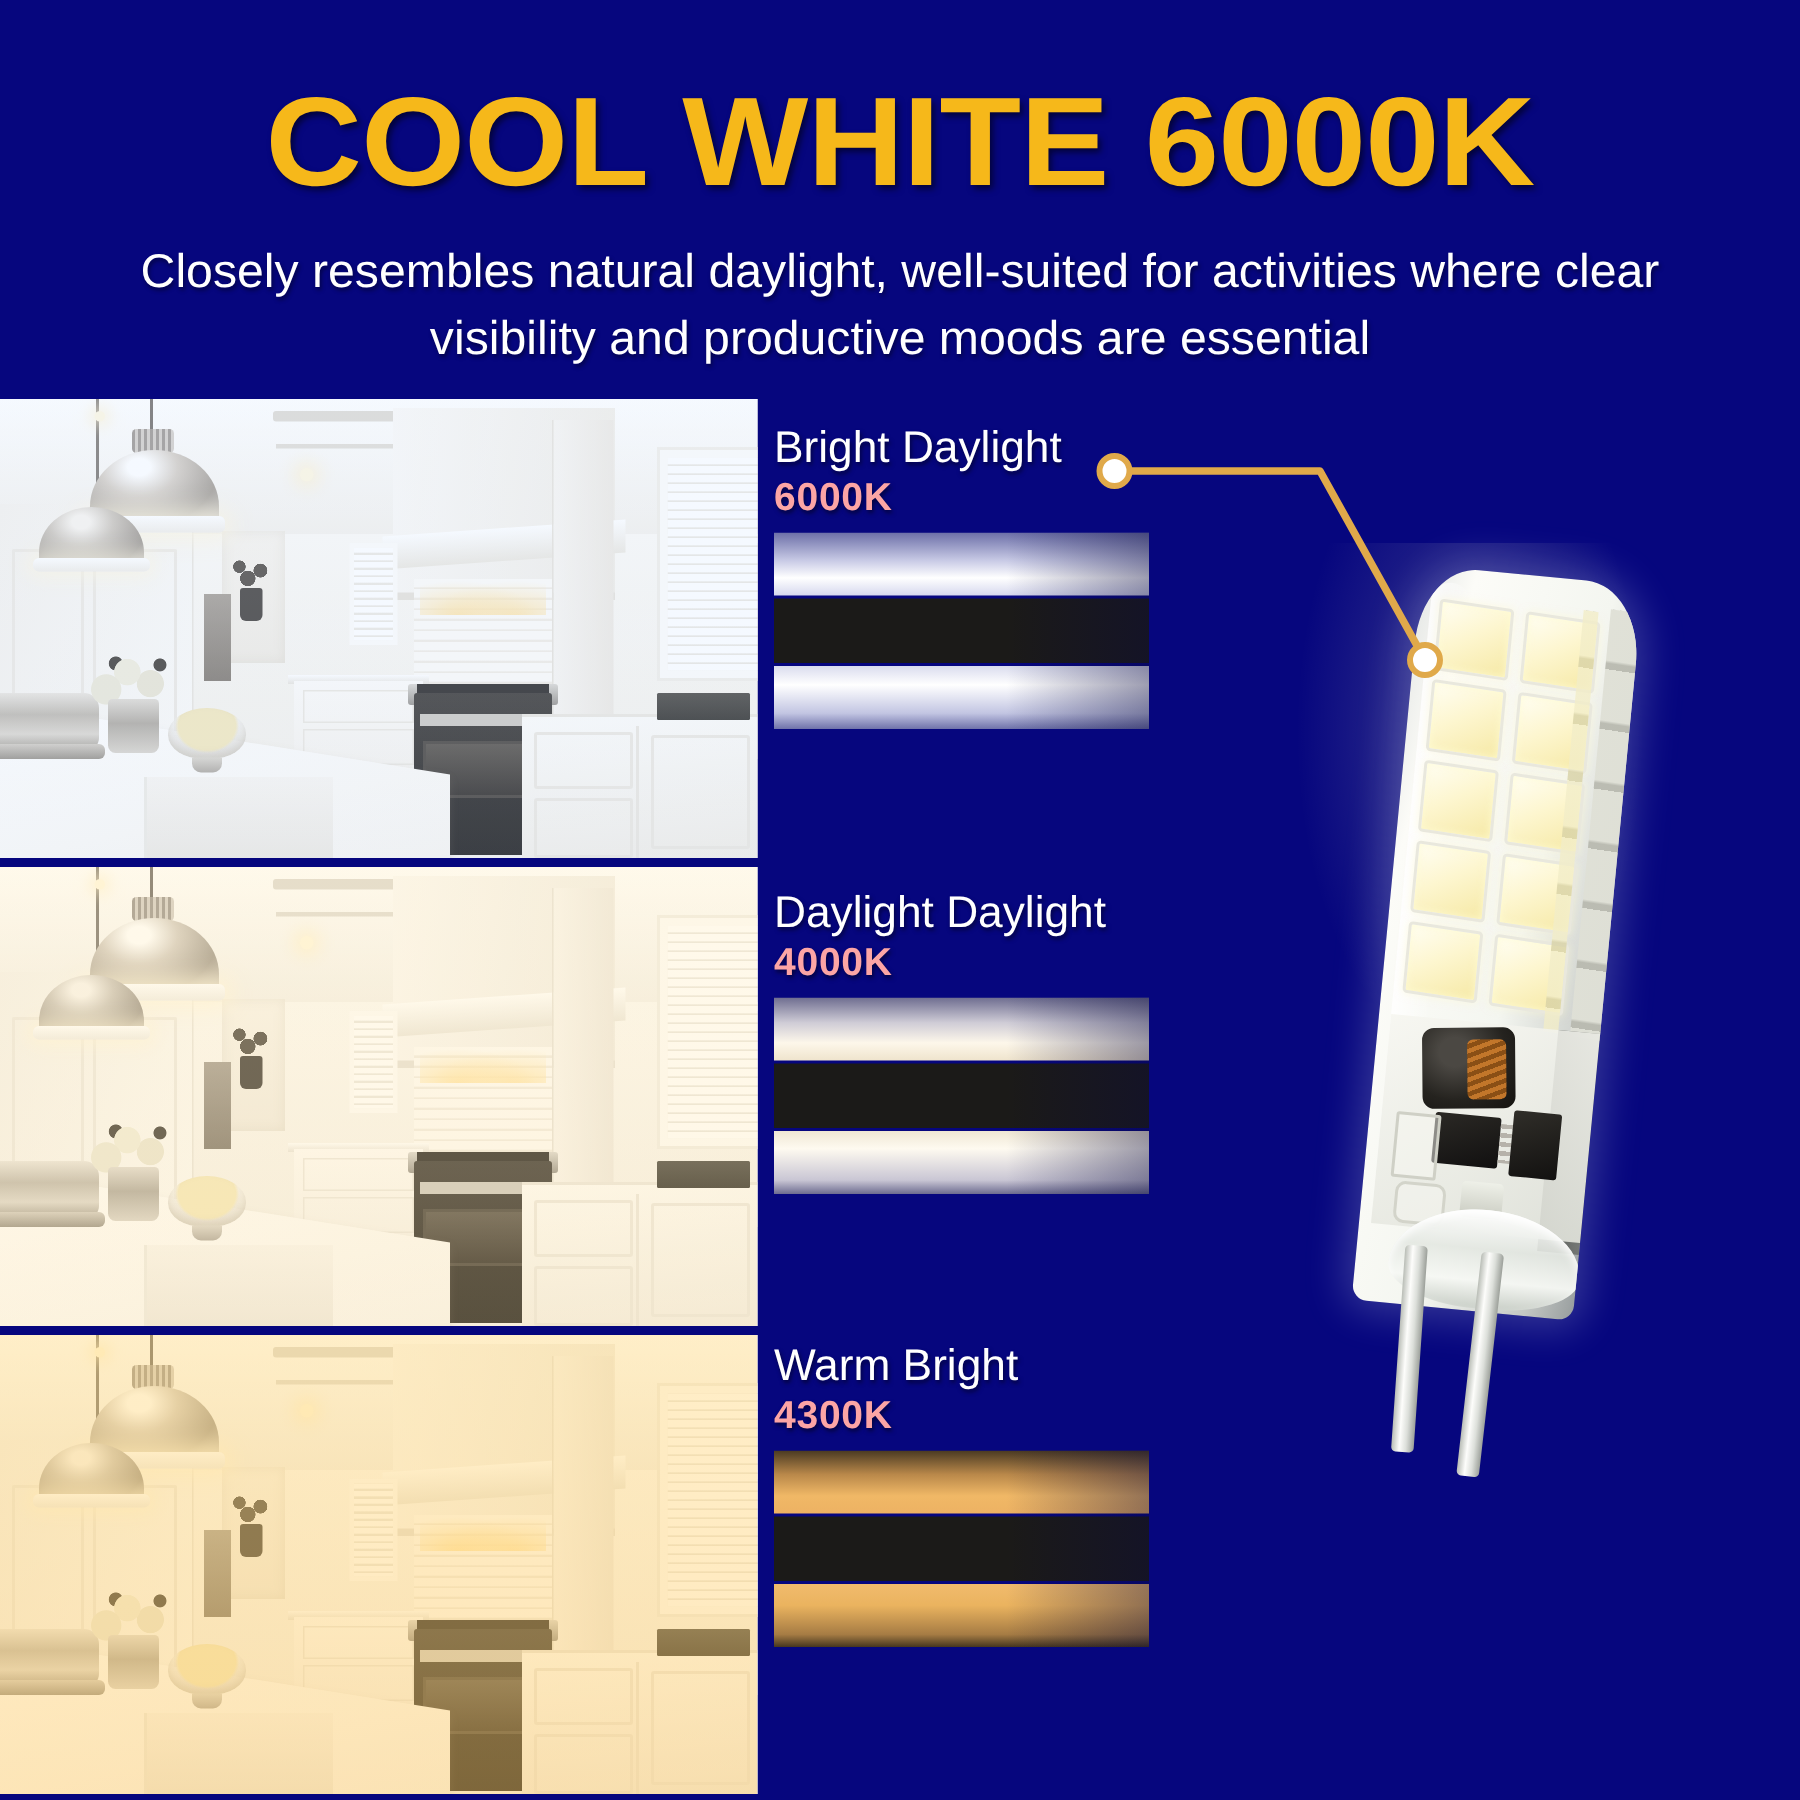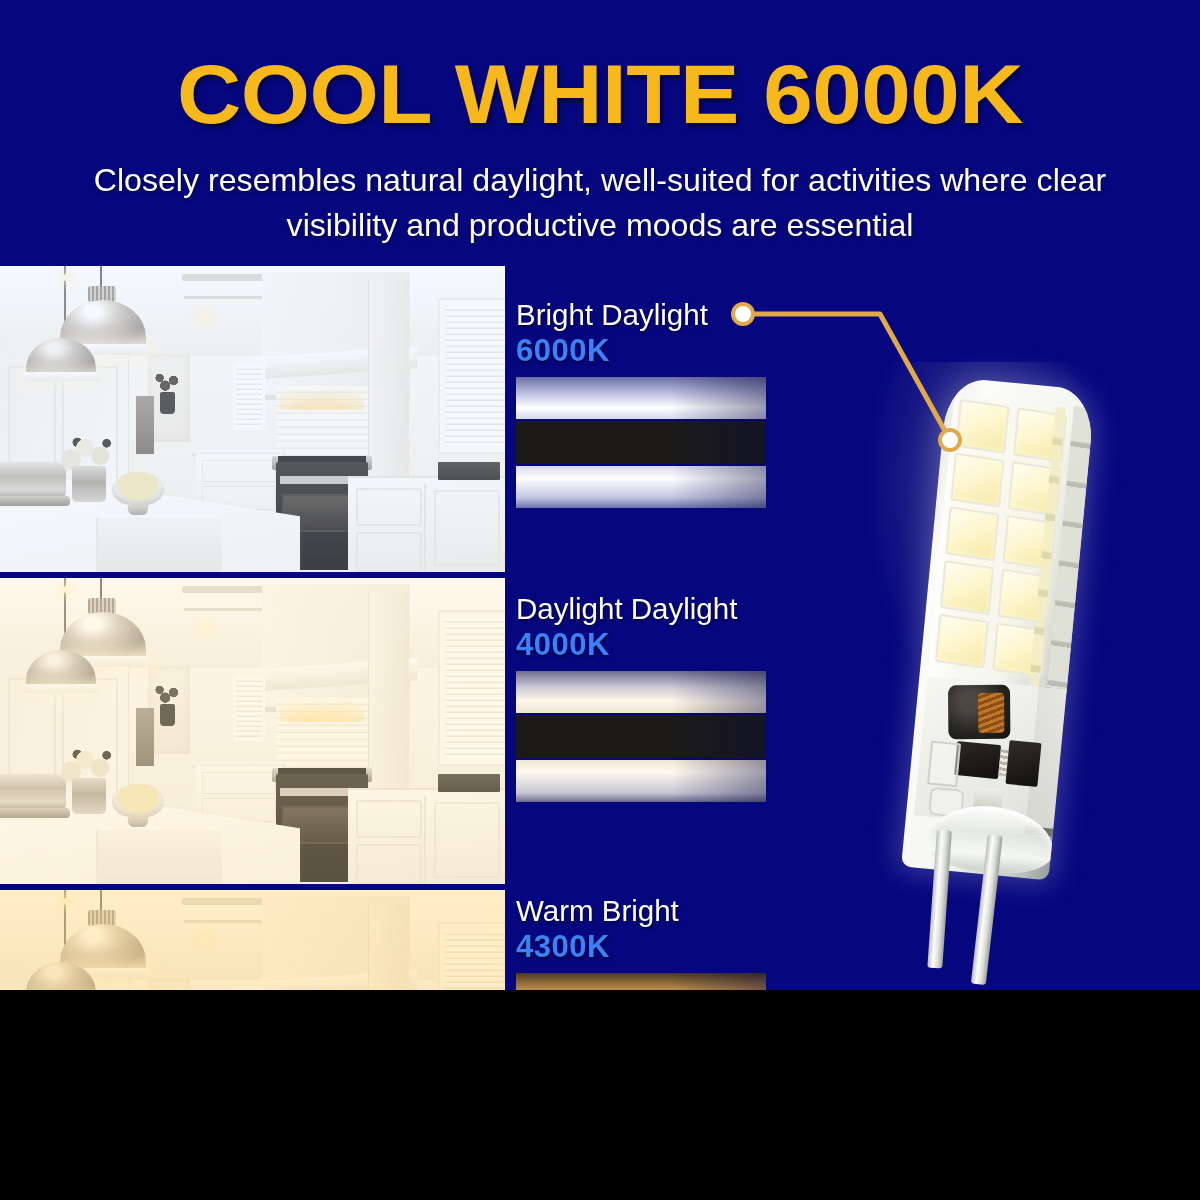--- a/index.html
+++ b/index.html
@@ -3,21 +3,21 @@
 <meta charset="utf-8">
 <style>
   html, body {
     margin: 0;
     padding: 0;
     background: #000;
   }
   #stage {
     position: relative;
     width: 1200px;
-    height: 990px;
+    height: 1200px;
     overflow: hidden;
     background: #06067e;
     font-family: "Liberation Sans", sans-serif;
   }
 
   
   #header {
     position: absolute;
     left: 0; top: 0;
     width: 1200px;
@@ -344,36 +344,36 @@
   }
   .tint-4000k {
     background: linear-gradient(180deg, rgba(255,238,196,0.34), rgba(255,228,170,0.30));
   }
   .tint-2700k {
     background: linear-gradient(180deg, rgba(255,220,140,0.48), rgba(255,205,110,0.46));
   }
 
   
   .temp-block { position: absolute; left: 516px; width: 266px; }
-  #block-6000k { top: 300px; }
+  #block-6000k { top: 284px; }
   #block-4000k { top: 594px; }
   #block-2700k { top: 896px; }
 
   .temp-name {
     font-size: 29.5px;
     font-weight: 400;
     color: #ffffff;
     line-height: 1.05;
     text-shadow: 1px 2px 3px rgba(0,0,0,0.5);
     white-space: nowrap;
   }
   .temp-kelvin {
-    font-size: 31px;
+    font-size: 26px;
     font-weight: 700;
-    color: #3b82f6;
+    color: #fca5a5;
     line-height: 1.15;
     letter-spacing: 0.5px;
     text-shadow: 1px 2px 3px rgba(0,0,0,0.5);
     margin-top: 2px;
   }
   .swatch {
     position: relative;
     margin-top: 8px;
     width: 250px;
     height: 145px;

